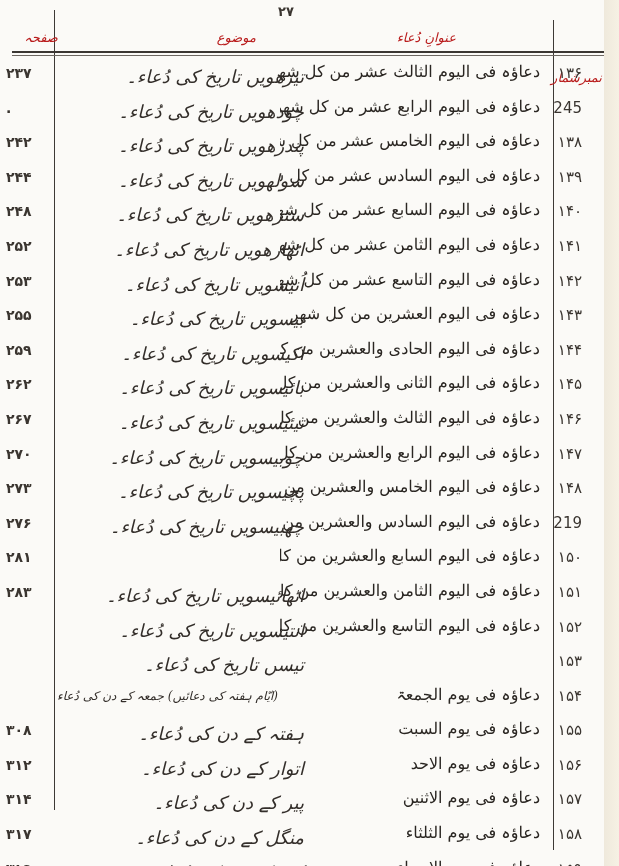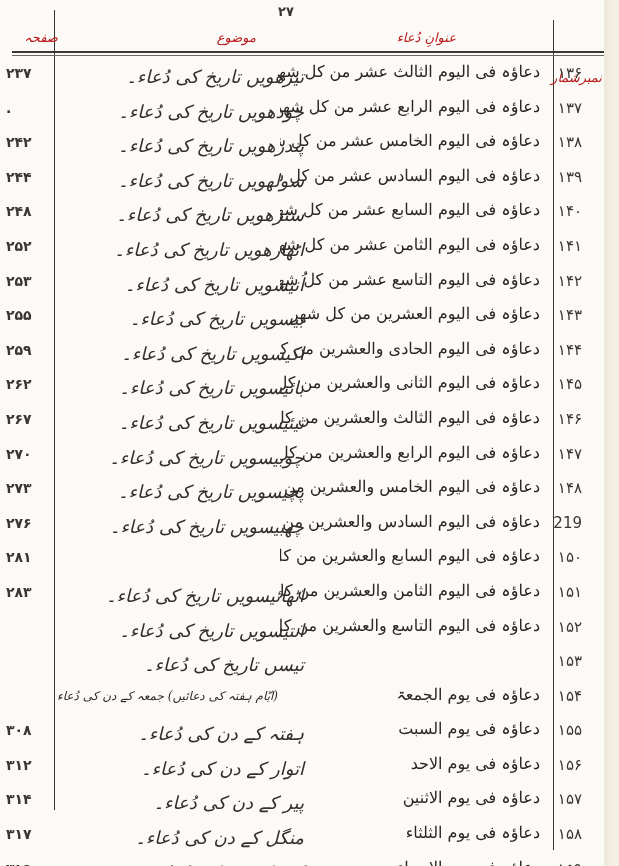--- a/index.html
+++ b/index.html
@@ -87,21 +87,21 @@
   <div class="hrule2"></div>
 
   <div class="rows" id="rows">
       <div class="row">
         <span class="c-serial">۱۳۶</span>
         <span class="c-title">دعاؤہ فی الیوم الثالث عشر من کل شھر</span>
         <span class="c-topic">تیرھویں تاریخ کی دُعاء۔</span>
         <span class="c-page">۲۳۷</span>
       </div>
       <div class="row">
-        <span class="c-serial">۱۳۷</span>
+        <span class="c-serial">245</span>
         <span class="c-title">دعاؤہ فی الیوم الرابع عشر من کل شھر</span>
         <span class="c-topic">چودھویں تاریخ کی دُعاء۔</span>
         <span class="c-page">.</span>
       </div>
       <div class="row">
         <span class="c-serial">۱۳۸</span>
         <span class="c-title">دعاؤہ فی الیوم الخامس عشر من کل شھر</span>
         <span class="c-topic">پندرھویں تاریخ کی دُعاء۔</span>
         <span class="c-page">۲۴۲</span>
       </div>

